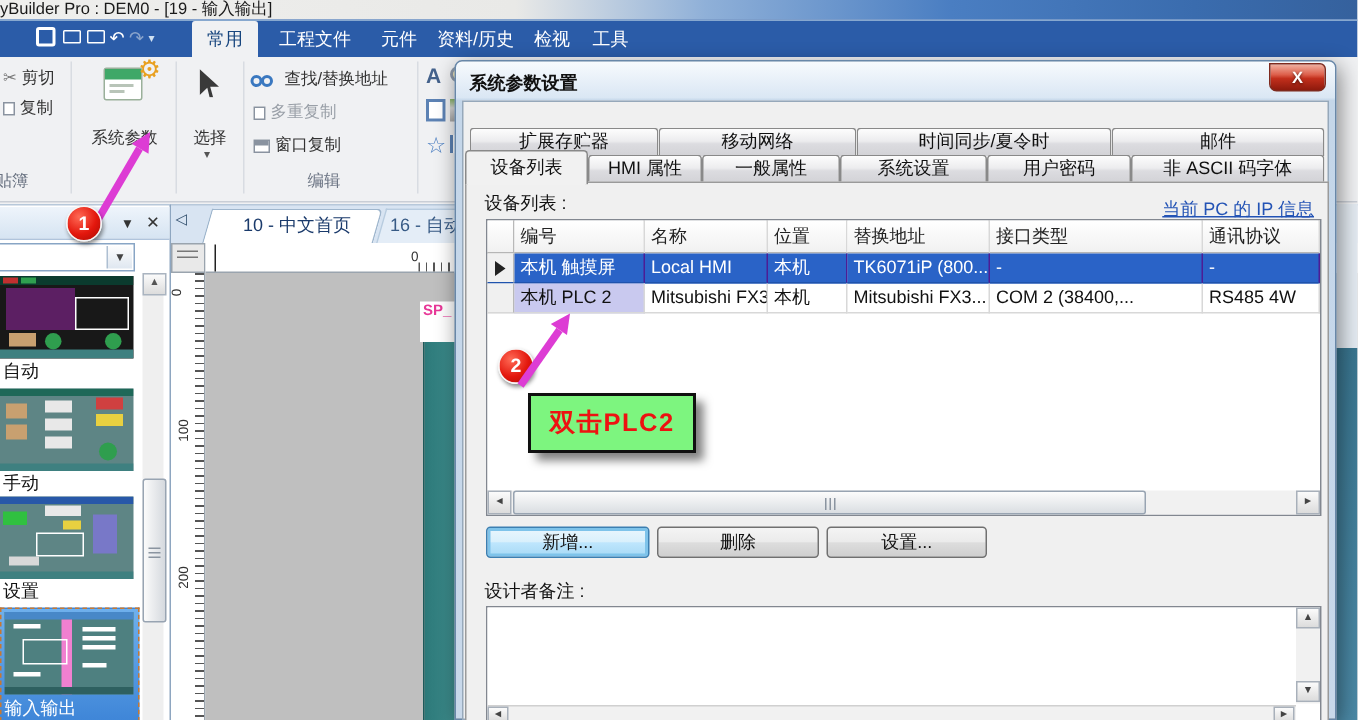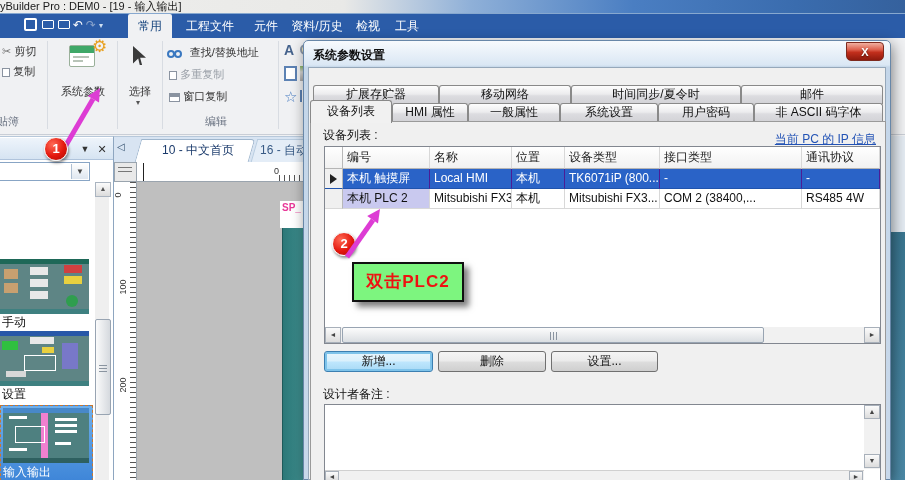--- a/index.html
+++ b/index.html
@@ -218,20 +218,34 @@
 <div id="lpanel" class="abs">
   <div id="lpanel-head" class="abs">
     <div class="phbtn abs" style="left:78px;">▼</div>
     <div class="phbtn abs" style="left:95px;font-size:11px;">✕</div>
   </div>
   <div id="lpanel-combo" class="abs">
     <span></span>
     <span class="dd">▼</span>
   </div>
 
+  <div class="abs" style="left:0;top:47px;width:93px;height:70px;">
+    <div class="thumb abs" style="top:0;background:#181818;">
+      <div class="mini" style="left:0;top:0;width:89px;height:6px;background:#0b3b2e;"></div>
+      <div class="mini" style="left:2px;top:1px;width:10px;height:4px;background:#c03030;"></div>
+      <div class="mini" style="left:14px;top:1px;width:10px;height:4px;background:#2fa050;"></div>
+      <div class="mini" style="left:4px;top:8px;width:46px;height:28px;background:#5c1f63;"></div>
+      <div class="mini" style="left:50px;top:14px;width:34px;height:20px;border:1px solid #fff;"></div>
+      <div class="mini" style="left:6px;top:38px;width:18px;height:9px;background:#c8a070;"></div>
+      <div class="mini" style="left:30px;top:38px;width:11px;height:11px;border-radius:50%;background:#2f9e4e;"></div>
+      <div class="mini" style="left:70px;top:38px;width:11px;height:11px;border-radius:50%;background:#2f9e4e;"></div>
+      <div class="mini" style="left:0;top:49px;width:89px;height:6px;background:#3e8080;"></div>
+    </div>
+    <div class="titem-label abs" style="top:56px;">自动</div>
+  </div>
 
   <div class="abs" style="left:0;top:122px;width:93px;height:70px;">
     <div class="thumb abs" style="top:0;">
       <div class="mini" style="left:0;top:0;width:89px;height:5px;background:#1e6858;"></div>
       <div class="mini" style="left:4px;top:10px;width:14px;height:10px;background:#c8a070;"></div>
       <div class="mini" style="left:4px;top:24px;width:14px;height:10px;background:#c8a070;"></div>
       <div class="mini" style="left:30px;top:8px;width:18px;height:8px;background:#e8e8e8;"></div>
       <div class="mini" style="left:30px;top:20px;width:18px;height:8px;background:#e8e8e8;"></div>
       <div class="mini" style="left:30px;top:32px;width:18px;height:8px;background:#e8e8e8;"></div>
       <div class="mini" style="left:64px;top:6px;width:18px;height:8px;background:#d04040;"></div>
@@ -330,21 +344,21 @@
   <div id="tabpage" class="abs"></div>
   <div id="devlist-label" class="abs">设备列表 :</div>
   <a id="ip-link" class="abs">当前 PC 的 IP 信息</a>
 
   <div id="grid" class="abs">
     <div class="g-row g-head">
       <div class="g-cell c0"></div>
       <div class="g-cell c1">编号</div>
       <div class="g-cell c2">名称</div>
       <div class="g-cell c3">位置</div>
-      <div class="g-cell c4">设备类型</div>
+      <div class="g-cell c4">替换地址</div>
       <div class="g-cell c5">接口类型</div>
       <div class="g-cell c6">通讯协议</div>
     </div>
     <div class="g-row r-data row-sel">
       <div class="g-cell c0">
           <span class="rowmark"></span>
         </div>
       <div class="g-cell c1">本机 触摸屏</div>
       <div class="g-cell c2">Local HMI</div>
       <div class="g-cell c3">本机</div>

